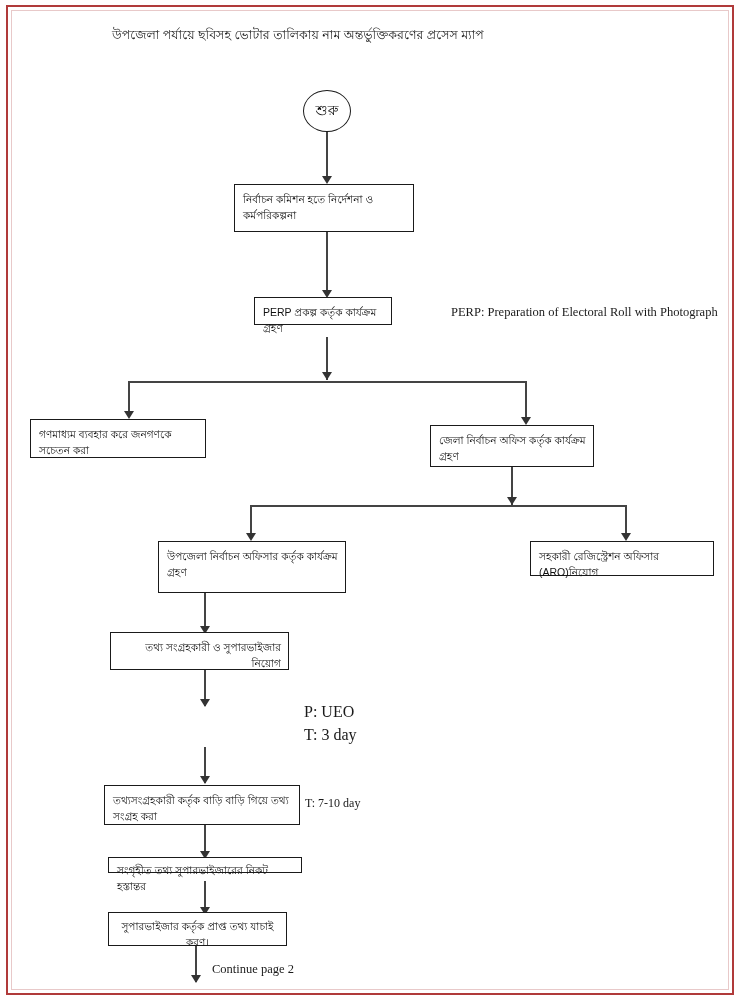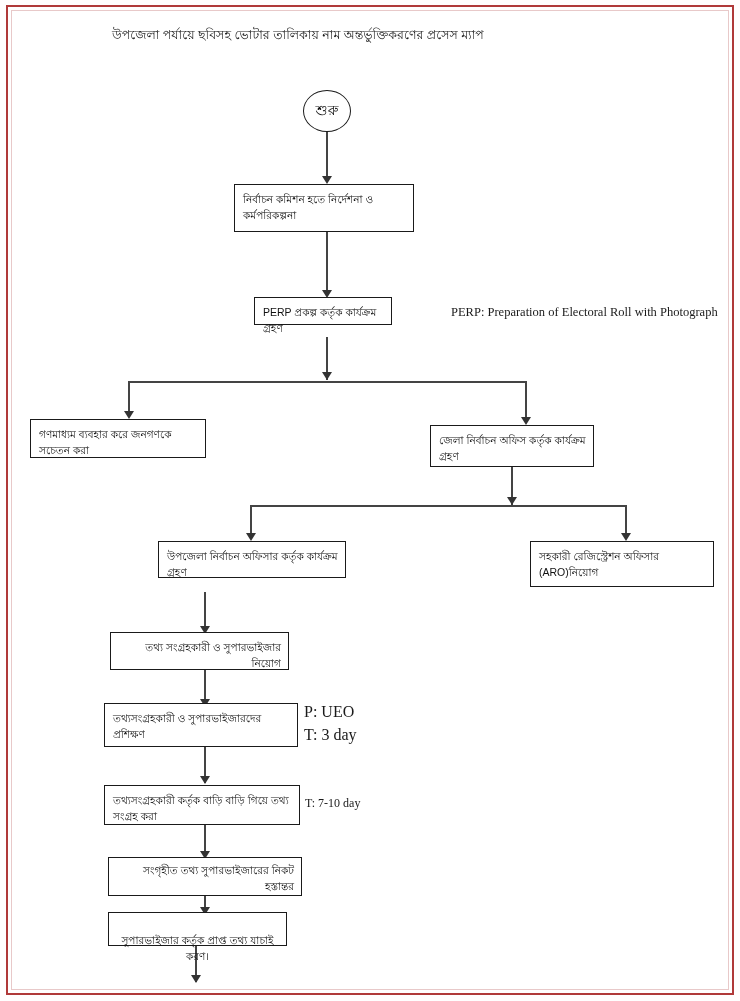--- a/index.html
+++ b/index.html
@@ -160,51 +160,51 @@
 
   <div class="vline" style="left:511px; top:467px; height:38px;"></div>
   <div class="arrowhead" style="left:507px; top:497px;"></div>
 
   <div class="hline" style="left:250px; top:505px; width:377px;"></div>
   <div class="vline" style="left:250px; top:505px; height:34px;"></div>
   <div class="arrowhead" style="left:246px; top:533px;"></div>
   <div class="vline" style="left:625px; top:505px; height:34px;"></div>
   <div class="arrowhead" style="left:621px; top:533px;"></div>
 
-  <div class="node" style="left:158px; top:541px; width:188px; height:37px;">উপজেলা নির্বাচন অফিসার কর্তৃক কার্যক্রম গ্রহণ</div>
-
-  <div class="node" style="left:530px; top:541px; width:184px; height:46px;">সহকারী রেজিস্ট্রেশন অফিসার (ARO)নিয়োগ</div>
+  <div class="node" style="left:158px; top:541px; width:188px; height:52px;">উপজেলা নির্বাচন অফিসার কর্তৃক কার্যক্রম গ্রহণ</div>
+
+  <div class="node" style="left:530px; top:541px; width:184px; height:35px;">সহকারী রেজিস্ট্রেশন অফিসার (ARO)নিয়োগ</div>
 
   <div class="vline" style="left:204px; top:592px; height:40px;"></div>
   <div class="arrowhead" style="left:200px; top:626px;"></div>
 
   <div class="node" style="left:110px; top:632px; width:179px; height:38px;text-align:right;">তথ্য সংগ্রহকারী ও সুপারভাইজার নিয়োগ</div>
 
   <div class="vline" style="left:204px; top:670px; height:36px;"></div>
   <div class="arrowhead" style="left:200px; top:699px;"></div>
 
-  <div class="node" style="left:104px; top:703px; width:194px; height:44px;">তথ্যসংগ্রহকারী ও সুপারভাইজারদের প্রশিক্ষণ</div>
 
   <div class="annot" style="left:304px; top:700px; width:110px; font-size:16px;">P: UEO
 T: 3 day</div>
 
   <div class="vline" style="left:204px; top:747px; height:36px;"></div>
   <div class="arrowhead" style="left:200px; top:776px;"></div>
 
   <div class="node" style="left:104px; top:785px; width:196px; height:40px;">তথ্যসংগ্রহকারী কর্তৃক বাড়ি বাড়ি গিয়ে তথ্য সংগ্রহ করা</div>
 
   <div class="annot" style="left:305px; top:795px; width:110px; font-size:12px;">T: 7-10 day</div>
 
   <div class="vline" style="left:204px; top:825px; height:33px;"></div>
   <div class="arrowhead" style="left:200px; top:851px;"></div>
 
-  <div class="node" style="left:108px; top:857px; width:194px; height:39px; padding-top:4px; padding-bottom:4px;text-align:right;">সংগৃহীত তথ্য সুপারভাইজারের নিকট হস্তান্তর</div>
+  <div class="node" style="left:108px; top:857px; width:194px; height:16px; padding-top:4px; padding-bottom:4px;">সংগৃহীত তথ্য সুপারভাইজারের নিকট হস্তান্তর</div>
 
   <div class="vline" style="left:204px; top:881px; height:33px;"></div>
   <div class="arrowhead" style="left:200px; top:907px;"></div>
 
-  <div class="node center-text" style="left:108px; top:912px; width:179px; height:34px; padding-top:19px; padding-bottom:3px;">সুপারভাইজার কর্তৃক প্রাপ্ত তথ্য যাচাই করণ।</div>
+  <div class="node center-text" style="left:108px; top:912px; width:179px; height:34px; padding-top:5px; padding-bottom:3px;">সুপারভাইজার কর্তৃক প্রাপ্ত তথ্য যাচাই করণ।</div>
 
   <div class="vline" style="left:195px; top:946px; height:36px;"></div>
   <div class="arrowhead" style="left:191px; top:975px;"></div>
 
+  <div class="annot" style="left:212px; top:960px; width:180px;">Continue page 2</div>
 
 </div>
 
 </body></html>

